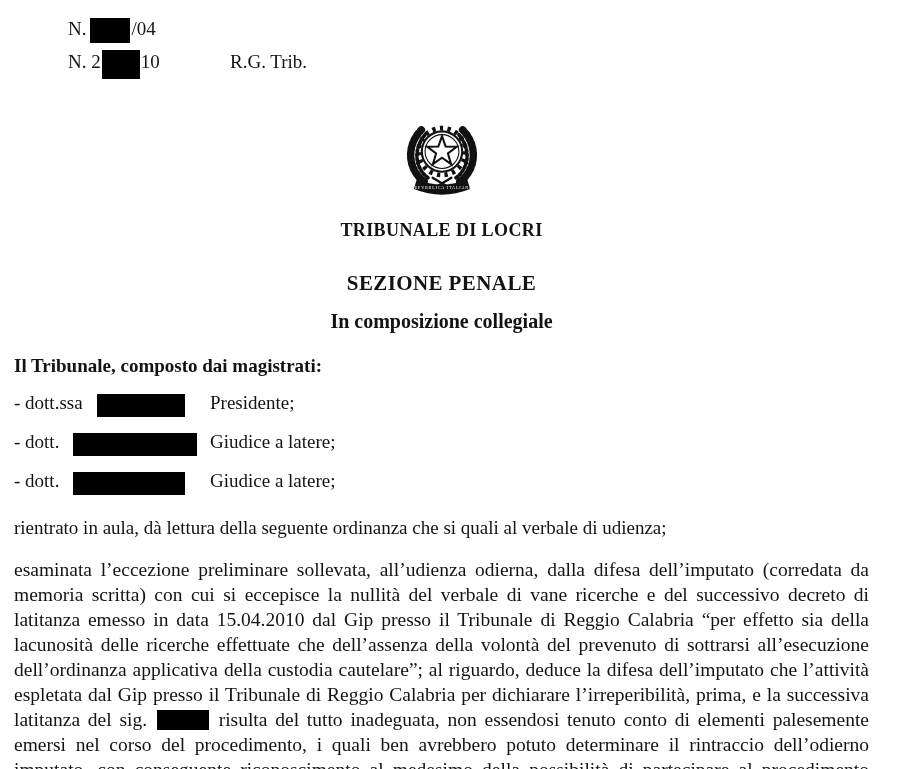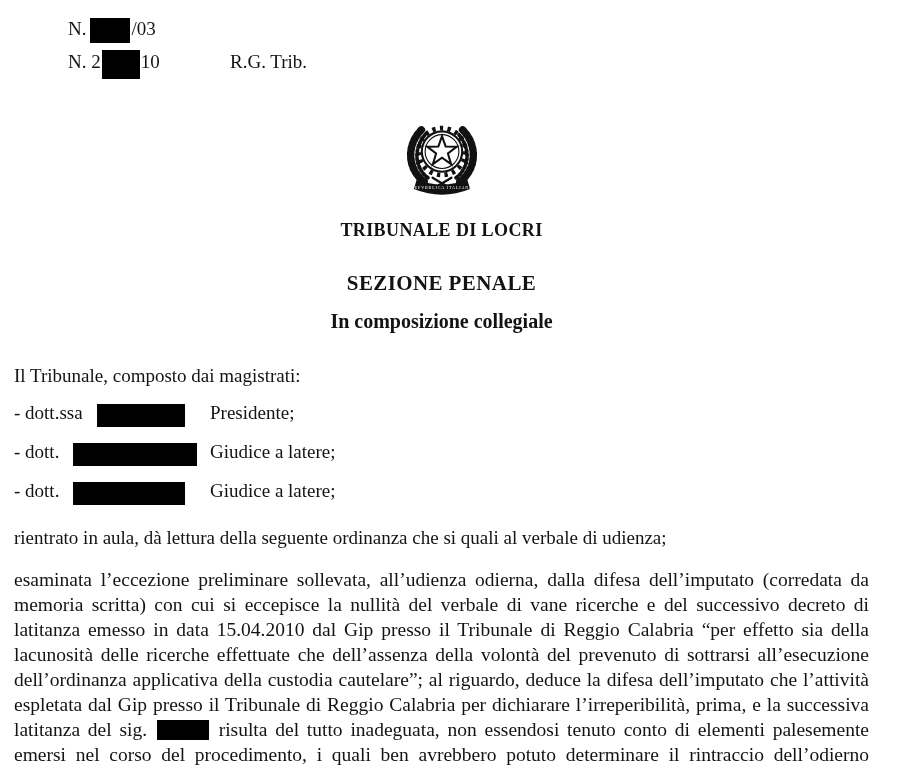--- a/index.html
+++ b/index.html
@@ -35,21 +35,21 @@
   
   .emblem-wrap { text-align:center; margin-top:36px; height:92px; }
 
   
   .headings { text-align:center; font-weight:bold; }
   .h-court   { font-size:18px; margin-top:14px; letter-spacing:0.4px; }
   .h-section { font-size:21px; margin-top:30px; letter-spacing:0.4px; }
   .h-comp    { font-size:20px; margin-top:14px; }
 
   
-  .intro { font-size:19px; margin-top:32px; }
+  .intro { font-size:19px; margin-top:22px;font-weight:bold; }
   .mag-row { display:flex; align-items:center; font-size:19px; margin-top:13px; height:26px; }
   .mag-left { width:196px; display:flex; align-items:center; white-space:pre;gap:7px; }
   .mag-role { white-space:pre; }
   .it { }
 
   
   .reading { font-size:19px; margin-top:23px; }
   .body-par {
     font-size:19.5px;
     line-height:25px;
@@ -64,21 +64,21 @@
     text-decoration-skip-ink:none;
   }
 </style>
 </head>
 <body>
 
 <div class="page">
 
   <div class="case-block">
     <div class="case-row">
-      <span class="case-num"><span>N.</span><span class="redact r-case1"></span><span>/03</span></span>
+      <span class="case-num"><span>N.</span><span class="redact r-case1"></span><span>/04</span></span>
     </div>
     <div class="case-row">
       <span class="case-num"><span>N. 2</span><span class="redact r-case2"></span><span>10</span></span>
       <span class="case-reg">R.G. Trib.</span>
     </div>
   </div>
 
   <div class="emblem-wrap">
     <svg width="94" height="92" viewBox="0 0 100 98" aria-hidden="true">
 

